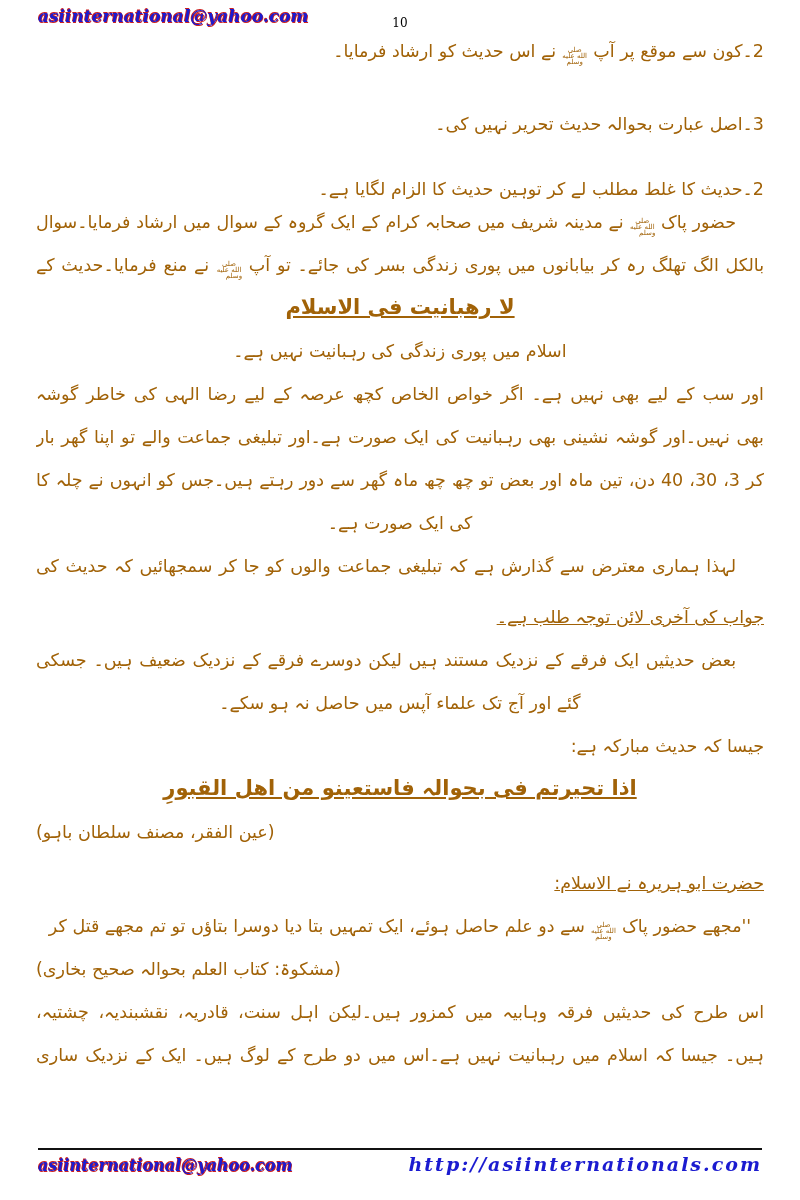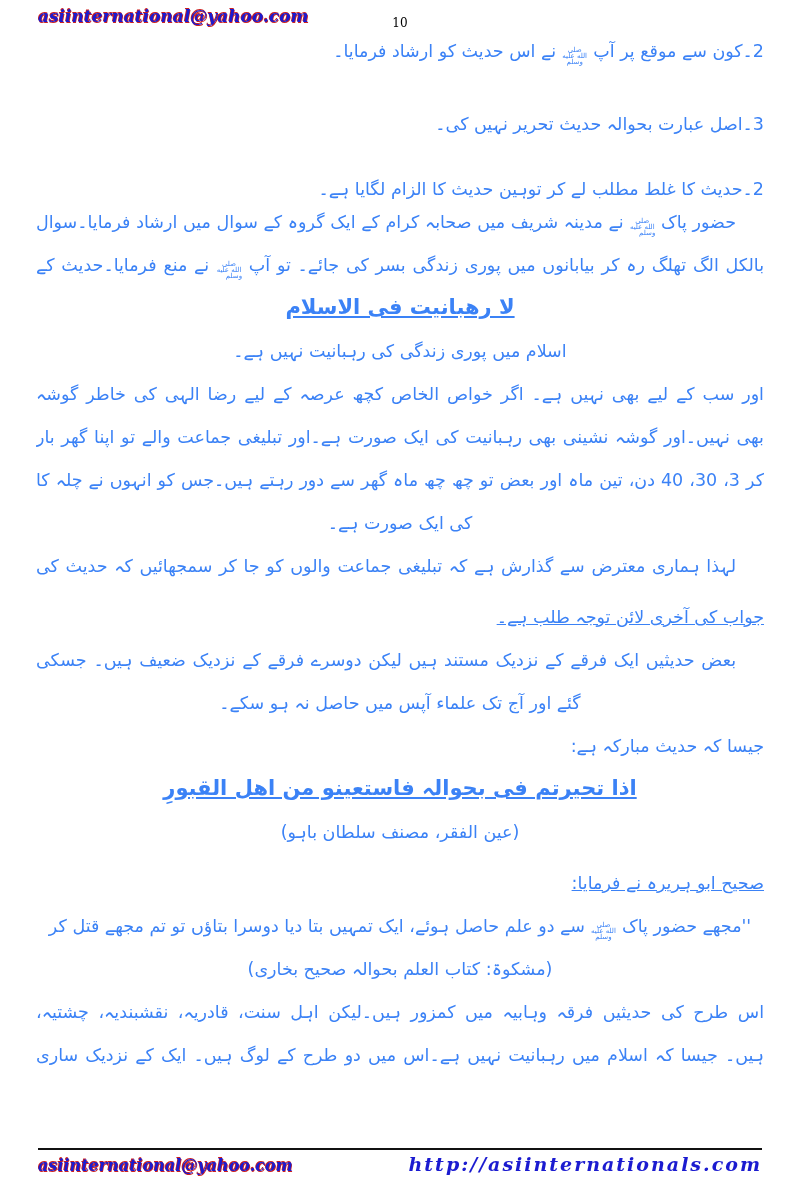--- a/index.html
+++ b/index.html
@@ -16,24 +16,24 @@
   }
   .page-num {
     position:absolute; top:16px; left:0; width:100%; text-align:center;
     font-family:"DejaVu Serif", serif; font-size:12px; color:#000;
   }
   .doc-body {
     position:absolute; top:30px; left:36px; right:36px;
   }
   .line {
     direction:rtl; height:43px; line-height:43px; font-size:17.5px;
-    overflow:hidden; color:#3b82f6;
+    overflow:hidden; color:#a16207;
   }
   .a-right   { text-align:right; }
-  .a-left    { text-align:center; }
+  .a-left    { text-align:left; }
   .a-center  { text-align:center; }
   .a-justify { text-align:justify; text-align-last:justify; }
   .arabic    { font-weight:bold; font-size:21px; height:43px; line-height:40px;text-decoration:underline; }
   .indent    { padding-right:28px; }
   .g-xl  { margin-top:30px; }
   .g-l   { margin-top:22px; }
   .g-s   { margin-top:8px;text-decoration:underline; }
   .g-neg { margin-top:-10px; }
   .saw {
     display:inline-block; width:26px; font-size:7px; line-height:6px;
@@ -77,21 +77,21 @@
       <div class="line a-justify" dir="rtl">بھی نہیں۔اور گوشہ نشینی بھی رہبانیت کی ایک صورت ہے۔اور تبلیغی جماعت والے تو اپنا گھر بار چھوڑ کر بستر اور لوٹے ہاتھ میں لے</div>
       <div class="line a-justify" dir="rtl">کر 3، 30، 40 دن، تین ماہ اور بعض تو چھ چھ ماہ گھر سے دور رہتے ہیں۔جس کو انہوں نے چلہ کا نام دیا ہے۔ یہ بھی رہبانیت</div>
       <div class="line a-center" dir="rtl">کی ایک صورت ہے۔</div>
       <div class="line a-justify indent" dir="rtl">لہذا ہماری معترض سے گذارش ہے کہ تبلیغی جماعت والوں کو جا کر سمجھائیں کہ حدیث کی توہین کے مرتکب ہو رہے ہیں۔</div>
       <div class="line a-right g-s" dir="rtl">جواب کی آخری لائن توجہ طلب ہے۔</div>
       <div class="line a-justify indent" dir="rtl">بعض حدیثیں ایک فرقے کے نزدیک مستند ہیں لیکن دوسرے فرقے کے نزدیک ضعیف ہیں۔ جسکی وجہ سے کئی فرقے بن</div>
       <div class="line a-center" dir="rtl">گئے اور آج تک علماء آپس میں حاصل نہ ہو سکے۔</div>
       <div class="line a-right" dir="rtl">جیسا کہ حدیث مبارکہ ہے:</div>
       <div class="line a-center arabic" dir="rtl">اذا تحيرتم فى بحوالہ فاستعينو من اهل القبورِ</div>
       <div class="line a-left" dir="rtl">(عین الفقر، مصنف سلطان باہو)</div>
-      <div class="line a-right g-s" dir="rtl">صحیح ابو ہریرہ نے فرمایا:</div>
+      <div class="line a-right g-s" dir="rtl">حضرت ابو ہریرہ نے الاسلام:</div>
       <div class="line a-center" dir="rtl">''مجھے حضور پاک <span class="saw">صلى الله عليه وسلم</span> سے دو علم حاصل ہوئے، ایک تمہیں بتا دیا دوسرا بتاؤں تو تم مجھے قتل کر دو۔''</div>
       <div class="line a-left" dir="rtl">(مشکوۃ: کتاب العلم بحوالہ صحیح بخاری)</div>
       <div class="line a-justify" dir="rtl">اس طرح کی حدیثیں فرقہ وہابیہ میں کمزور ہیں۔لیکن اہل سنت، قادریہ، نقشبندیہ، چشتیہ، سہروردیہ کے نزدیک مستند</div>
       <div class="line a-justify" dir="rtl">ہیں۔ جیسا کہ اسلام میں رہبانیت نہیں ہے۔اس میں دو طرح کے لوگ ہیں۔ ایک کے نزدیک ساری عمر کی رہبانیت منع ہے۔</div>
     </div>
 
   <div class="footer-rule"></div>
 
   <span class="footer-email">asiinternational@yahoo.com</span>
 

